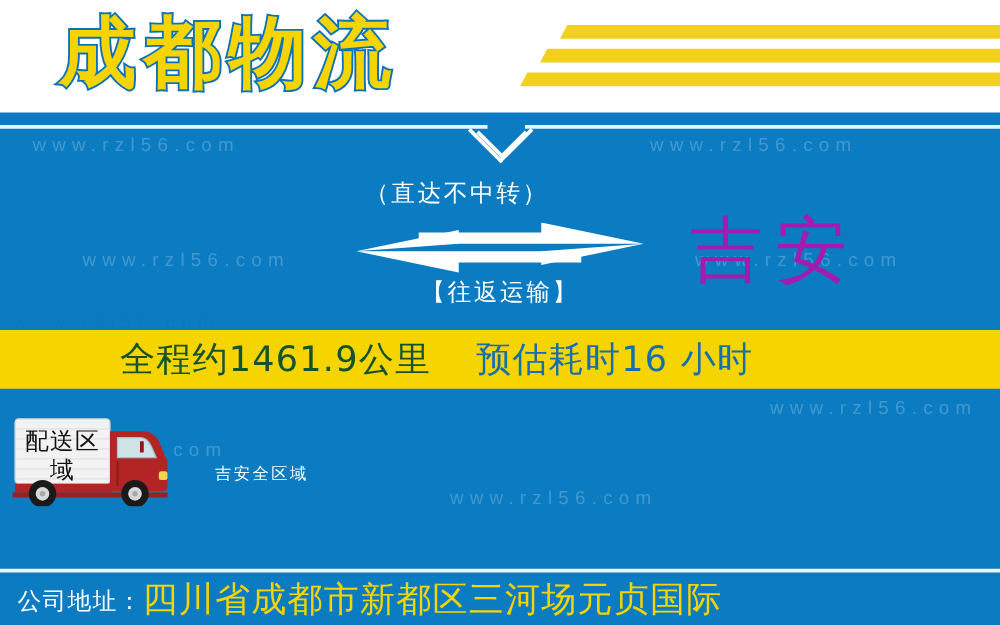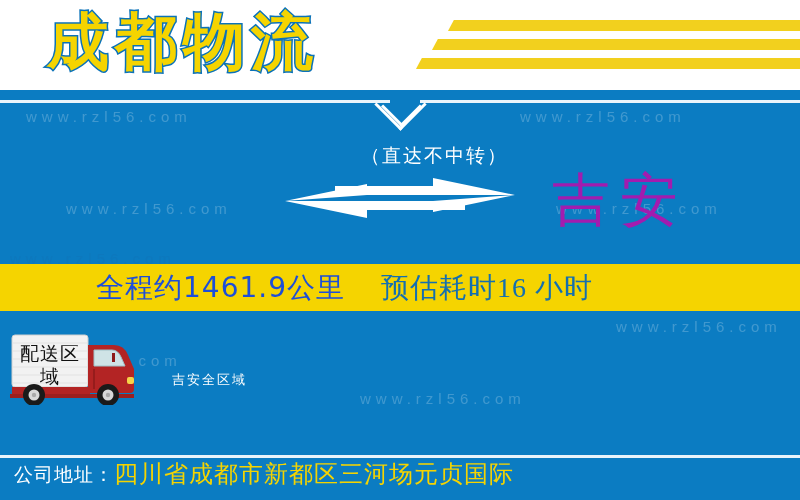--- a/index.html
+++ b/index.html
@@ -68,21 +68,21 @@
     font-family:"DejaVu Sans","Liberation Sans",sans-serif;
   }
   #city-right{
     position:absolute;left:552px;top:168px;
     font-size:58px;line-height:64px;color:#a21caf;
     letter-spacing:10px;white-space:nowrap;
     font-family:"DejaVu Sans","Liberation Sans",sans-serif;
   }
   #direct-label{
     position:absolute;left:292px;top:143px;width:216px;
-    text-align:right;
+    text-align:left;
     font-size:19px;line-height:24px;color:#ffffff;
     letter-spacing:2px;white-space:nowrap;
     font-family:"DejaVu Sans","Liberation Sans",sans-serif;
   }
   #roundtrip-label{
     position:absolute;left:292px;top:222px;width:216px;
     text-align:center;
     font-size:19px;line-height:24px;color:#ffffff;
     letter-spacing:2px;white-space:nowrap;
     font-family:"DejaVu Sans","Liberation Sans",sans-serif;
@@ -125,30 +125,30 @@
     position:absolute;left:172px;top:368px;
     font-size:13px;line-height:24px;color:#ffffff;
     letter-spacing:2px;white-space:nowrap;
     font-family:"DejaVu Sans","Liberation Sans",sans-serif;
   }
 
   
   #bottom-rule{position:absolute;left:0;top:455px;width:800px;height:3px;background:#eaf4fb;}
   #address-bar{
     position:absolute;left:0;top:462px;width:800px;height:38px;
-    display:flex;padding-left:14px;
+    display:flex;align-items:center;padding-left:14px;
     box-sizing:border-box;white-space:nowrap;
   }
   #address-label{
     font-size:19px;line-height:24px;color:#ffffff;letter-spacing:1px;
     font-family:"DejaVu Sans","Liberation Sans",sans-serif;
   }
   #address-value{
-    font-size:24px;line-height:28px;color:#f5d400;letter-spacing:1px;
-    font-family:Liberation Mono, monospace;
+    font-size:28px;line-height:28px;color:#f5d400;letter-spacing:1px;
+    font-family:Liberation Serif, serif;
   }
 
   
   .wm{
     position:absolute;
     font-size:15px;line-height:18px;
     letter-spacing:5px;
     color:rgba(255,255,255,0.22);
     white-space:nowrap;
     font-family:"Liberation Sans","DejaVu Sans",sans-serif;
@@ -193,25 +193,26 @@
     <svg width="230" height="42" viewBox="0 0 230 42" xmlns="http://www.w3.org/2000/svg">
 
       <polygon points="50,8 148,8 148,0 230,17 50,17" fill="#ffffff"></polygon>
 
       <polygon points="0,23 180,23 180,32 82,32 82,40" fill="#ffffff"></polygon>
       <polygon points="0,23 82,6 82,17 0,23" fill="#ffffff"></polygon>
       <polygon points="230,17 148,34 148,23 230,17" fill="#ffffff"></polygon>
     </svg>
   </div>
 
+  <div id="roundtrip-label">【往返运输】</div>
 
   <div id="yellow-band" style="background: rgb(245, 212, 0);">
     <div id="band-inner">
-      <span class="band-text" id="distance-text" style="color: #1d4ed8;">全程约1461.9公里</span>
-      <span class="band-text" id="duration-text" style="color: rgb(20, 111, 176); font-family: Liberation Serif, serif;">预估耗时16  小时</span>
+      <span class="band-text" id="distance-text" style="color: #14532d;">全程约1461.9公里</span>
+      <span class="band-text" id="duration-text" style="color: rgb(20, 111, 176);">预估耗时16  小时</span>
     </div>
   </div>
 
   <div id="truck-wrap">
     <svg width="140" height="72" viewBox="0 0 140 72" xmlns="http://www.w3.org/2000/svg">
 
       <rect x="4" y="2" width="76" height="52" rx="3" fill="#f2f2f2" stroke="#cfcfcf" stroke-width="1"></rect>
 
       <g stroke="#e2e2e2" stroke-width="1">
         <line x1="5" y1="10" x2="79" y2="10"></line>

